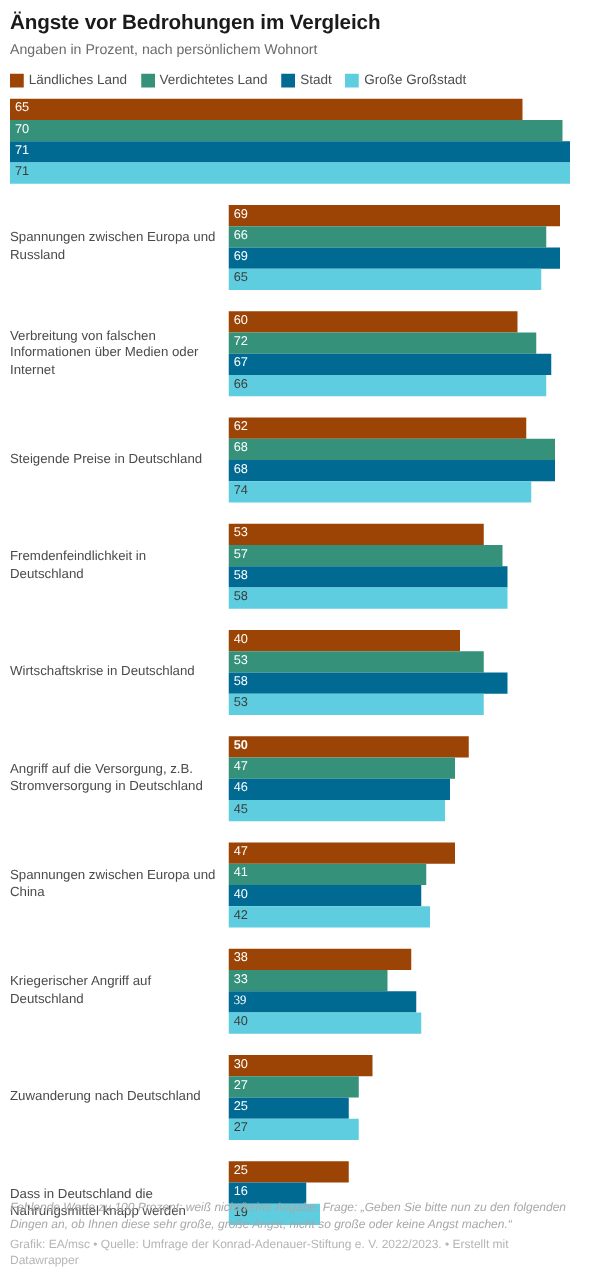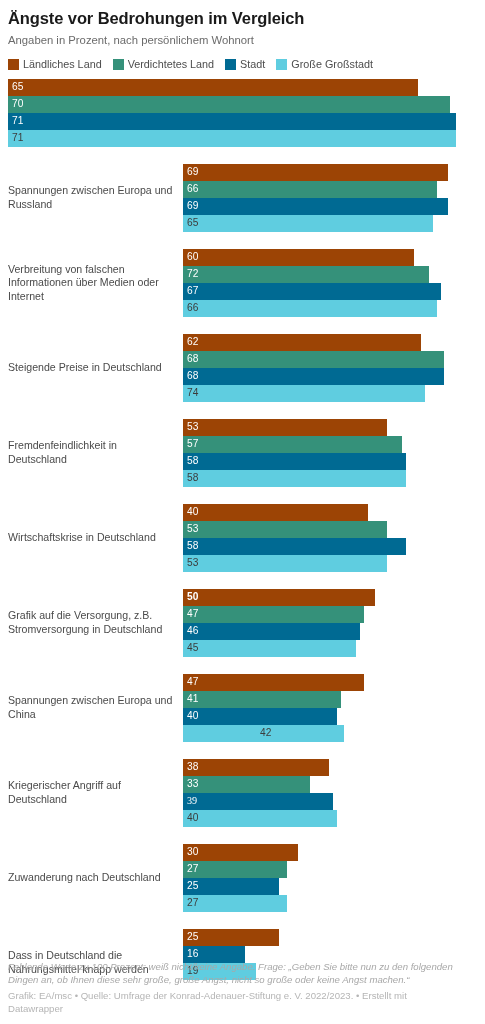--- a/index.html
+++ b/index.html
@@ -290,21 +290,21 @@
             </div>
           </div>
           <div class="bar-row">
             <div class="bar" style="background: rgb(95, 205, 224); width: 74.6479%;">
               <span class="bar-value dark">53</span>
             </div>
           </div>
         </div>
       </div>
       <div class="group">
-        <div class="group-label">Grafik auf die Versorgung, z.B. Stromversorgung in Deutschland</div>
+        <div class="group-label">Angriff auf die Versorgung, z.B. Stromversorgung in Deutschland</div>
         <div class="bars">
           <div class="bar-row">
             <div class="bar" style="background: rgb(156, 68, 5); width: 70.4225%; font-weight: bold;">
               <span class="bar-value light">50</span>
             </div>
           </div>
           <div class="bar-row">
             <div class="bar" style="background: rgb(53, 145, 122); width: 66.1972%;">
               <span class="bar-value light">47</span>
             </div>
@@ -333,21 +333,21 @@
             <div class="bar" style="background: rgb(53, 145, 122); width: 57.7465%;">
               <span class="bar-value light">41</span>
             </div>
           </div>
           <div class="bar-row">
             <div class="bar" style="background: rgb(0, 106, 147); width: 56.338%;">
               <span class="bar-value light">40</span>
             </div>
           </div>
           <div class="bar-row">
-            <div class="bar" style="background: rgb(95, 205, 224); width: 59.1549%; justify-content: center;">
+            <div class="bar" style="background: rgb(95, 205, 224); width: 59.1549%;">
               <span class="bar-value dark">42</span>
             </div>
           </div>
         </div>
       </div>
       <div class="group">
         <div class="group-label">Kriegerischer Angriff auf Deutschland</div>
         <div class="bars">
           <div class="bar-row">
             <div class="bar" style="background: rgb(156, 68, 5); width: 53.5211%;">

